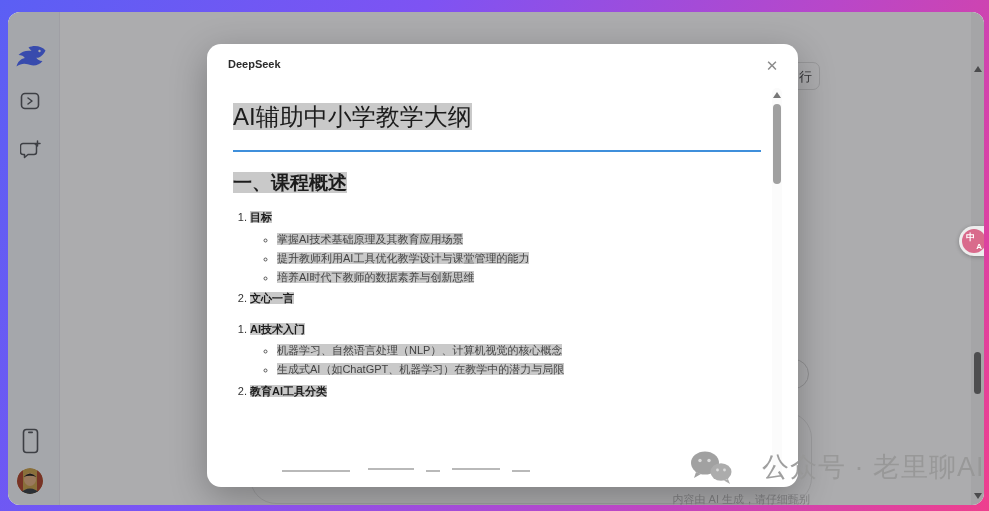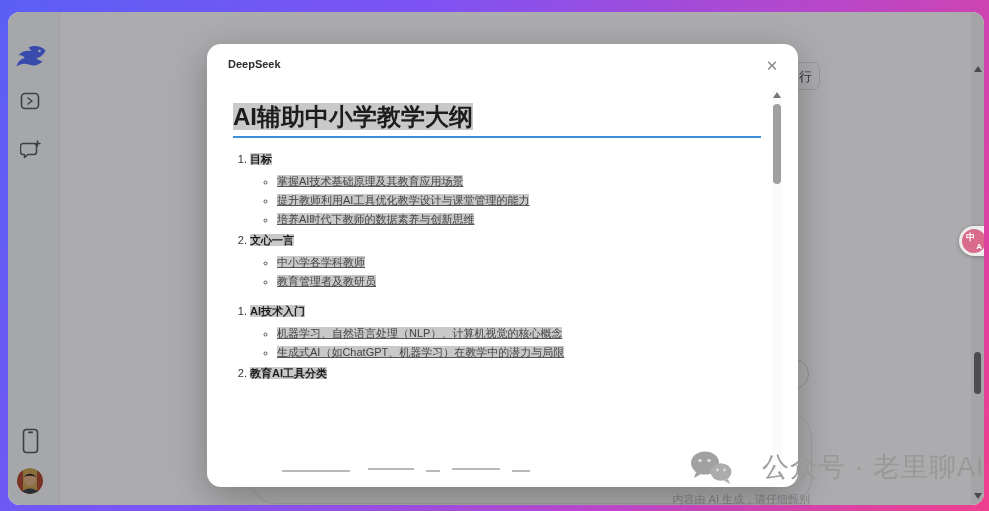--- a/index.html
+++ b/index.html
@@ -64,29 +64,29 @@
   .modal {
     position:absolute; left:199px; top:32px; width:591px; height:443px; z-index:10;
     background:#fff; border-radius:14px; box-shadow:0 10px 36px rgba(0,0,0,.28);
     overflow:hidden;
   }
   .modal-title { position:absolute; left:21px; top:14px; font-size:11px; font-weight:bold; color:#2b2b2b; }
   .modal-close { position:absolute; right:14px; top:10px; width:24px; height:24px; font-size:15px;
                  color:#8b8b8b; text-align:center; line-height:24px; cursor:pointer; }
   .doc { position:absolute; left:26px; top:56px; width:528px; color:#3f3f3f; }
   .hl { background:#c9c9c9; }
-  .doc h1 { font-size:24px; line-height:34px; color:#1c1c1c; padding-bottom:2px;
-            border-bottom:2px solid #3f8fdb; font-weight:bold; }
+  .doc h1 { font-size:24px; line-height:34px; color:#1c1c1c; padding-bottom:16px;
+            border-bottom:2px solid #3f8fdb; font-weight:normal; }
   .doc h2 { font-size:19px; line-height:26px; color:#1c1c1c; margin-top:18px; font-weight:bold; }
   .doc ol { margin:12px 0 0 17px; font-size:11px; line-height:18.5px; color:#333; }
   .doc ol > li { margin-top:1px; }
   .doc ol > li::marker { color:#333; }
   .doc .lbl { font-weight:bold; color:#1d1d1d; }
   .doc ul { list-style:circle; margin:3px 0 3px 13px; padding-left:14px; color:#555; }
-  .doc ul > li { margin-top:0.5px; color:#555;text-decoration:underline; }
+  .doc ul > li { margin-top:0.5px; color:#555; }
   .doc ul .sub { color:#434343; }
   
   .clipped { position:absolute; left:75px; top:424px; display:flex; align-items:flex-end; }
   .clipped i { display:block; height:2px; background:#b9b9b9; }
   .clipped i:nth-child(1){ width:68px; margin-right:18px; }
   .clipped i:nth-child(2){ width:46px; margin-right:12px; margin-bottom:2px;}
   .clipped i:nth-child(3){ width:14px; margin-right:12px; }
   .clipped i:nth-child(4){ width:48px; margin-right:12px; margin-bottom:2px;}
   .clipped i:nth-child(5){ width:18px; }
   
@@ -159,35 +159,32 @@
     </div>
   </div>
 
   <div class="modal">
     <div class="modal-title">DeepSeek</div>
     <div class="modal-close">✕</div>
 
     <div class="doc">
       <h1><span class="hl">AI辅助中小学教学大纲</span></h1>
 
+      <h2><span class="hl">一、课程概述</span></h2>
       <ol>
         <li>
           <span class="lbl hl">目标</span>
           <ul>
             <li><span class="sub hl">掌握AI技术基础原理及其教育应用场景</span></li>
             <li><span class="sub hl">提升教师利用AI工具优化教学设计与课堂管理的能力</span></li>
             <li><span class="sub hl">培养AI时代下教师的数据素养与创新思维</span></li>
           </ul>
         </li>
         <li>
           <span class="lbl hl">文心一言</span>
-          <ul>
-            <li><span class="sub hl">中小学各学科教师</span></li>
-            <li><span class="sub hl">教育管理者及教研员</span></li>
-          </ul>
         </li>
       </ol>
 
       <ol>
         <li>
           <span class="lbl hl">AI技术入门</span>
           <ul>
             <li><span class="sub hl">机器学习、自然语言处理（NLP）、计算机视觉的核心概念</span></li>
             <li><span class="sub hl">生成式AI（如ChatGPT、机器学习）在教学中的潜力与局限</span></li>
           </ul>

